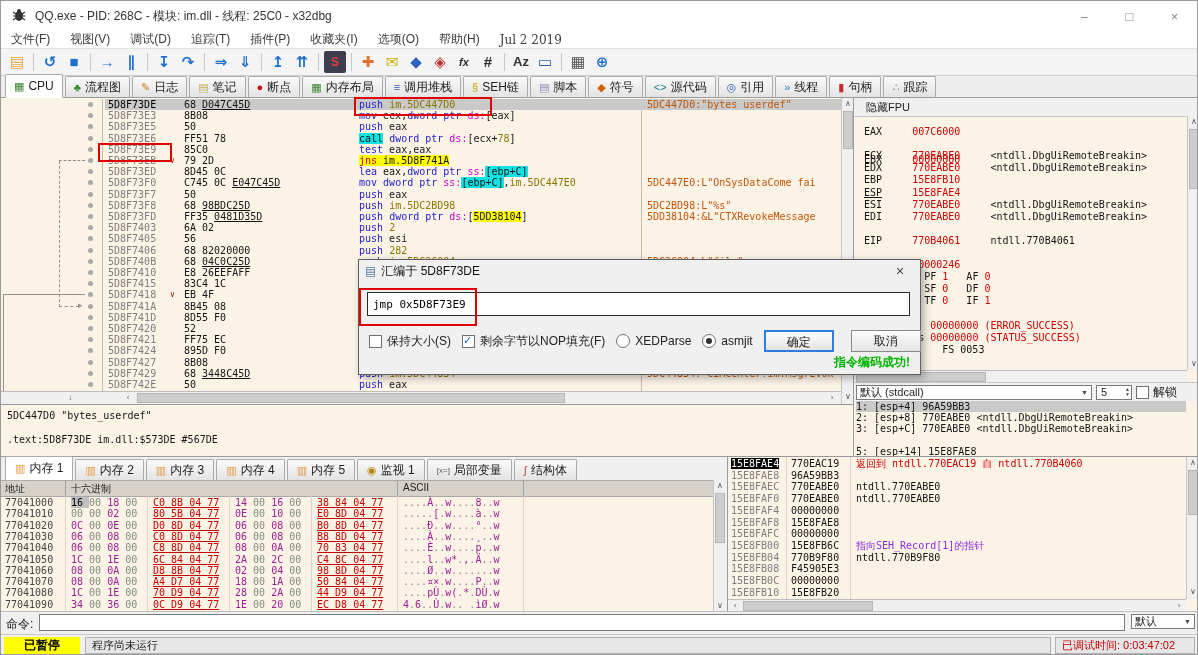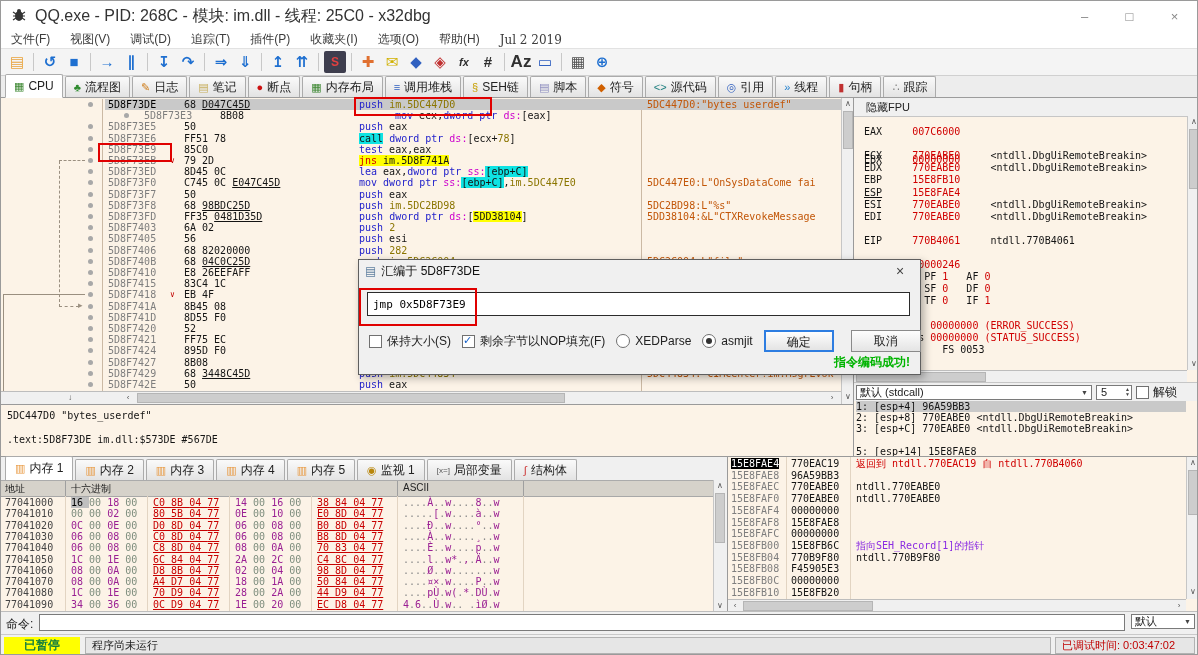--- a/index.html
+++ b/index.html
@@ -4,21 +4,21 @@
 <style>
   html,body{margin:0;padding:0;background:#D9D9D9}
   #app{position:relative;width:1198px;height:655px;background:#F0F0F0;
        font-family:"Liberation Sans","DejaVu Sans",sans-serif;font-size:12px;
        overflow:hidden;border:1px solid #9A9A9A;box-sizing:border-box;color:#222}
 
   
   #titlebar{position:absolute;top:0;left:0;width:100%;height:30px;background:#FFF;
             display:flex;align-items:center;border-bottom:1px solid #ECECEC}
   #app-icon{margin:0 8px 0 10px;font-size:14px;color:#222}
-  #title-text{color:#333;font-size:16px}
+  #title-text{color:#333;font-size:12px}
   .wbtns{margin-left:auto;display:flex}
   .wbtn{width:45px;height:29px;text-align:center;line-height:29px;color:#888;font-size:13px}
 
   
   #menubar{position:absolute;top:30px;left:0;width:100%;height:17px;background:#FFF;
            display:flex;align-items:center}
   .mitem{padding:0 10px;color:#3C3C3C;font-size:12px}
   .mdate{padding:0 10px;color:#3C3C3C;font-family:"DejaVu Serif",serif;font-size:12px}
 
   
@@ -133,21 +133,21 @@
   #stack .svl2{position:absolute;left:122px;top:0;height:142px;border-left:1px solid #E2D4C2}
   #stack-vscroll{left:458px;top:0;width:13px;height:142px}
   #stack-hscroll{left:0;top:142px;width:458px;height:13px}
 
   
   #cmdrow{position:absolute;top:610px;left:0;width:1198px;height:23px;background:#F0F0F0;border-top:1px solid #BDBDBD;box-sizing:border-box}
   #cmd-label{position:absolute;left:5px;top:4px;font-size:12px;color:#222}
   #cmd-input{position:absolute;left:38px;top:2px;width:1086px;height:17px;border:1px solid #7A7A7A;background:#FFF;box-sizing:border-box;font-size:11px}
   #cmd-combo{position:absolute;left:1130px;top:2px;width:64px}
   #statusbar{position:absolute;top:633px;left:0;width:1198px;height:22px;background:#F0F0F0;border-top:1px solid #C9C9C9;box-sizing:border-box}
-  #status-badge{position:absolute;left:3px;top:2px;width:76px;height:17px;background:#FFFF00;color:#15803d;
+  #status-badge{position:absolute;left:3px;top:2px;width:76px;height:17px;background:#FFFF00;color:#000000;
                 font-weight:bold;text-align:center;line-height:17px;font-size:12px}
   .spanel{position:absolute;top:2px;height:17px;border:1px solid #B2B2B2;background:#E6E6E6;box-sizing:border-box;
           font-size:11px;line-height:15px;padding-left:6px;color:#222}
   #status-msg{left:84px;width:966px}
   #status-time{left:1054px;width:140px;color:#C00000}
 
   
   #dialog{position:absolute;left:357px;top:258px;width:561px;height:114px;background:#F0F0F0;
           border:1px solid #5F5F5F;box-shadow:3px 3px 8px rgba(0,0,0,.3);z-index:20}
   #dlg-titlebar{height:22px;display:flex;align-items:center;padding:0 6px;font-size:12px;color:#111}
@@ -221,21 +221,21 @@
       <span class="tsep"></span>
       <span class="tbtn" style="color: rgb(224, 64, 64); background: rgb(62, 62, 78); font-size: 12px;">S</span>
       <span class="tsep"></span>
       <span class="tbtn" style="color: rgb(224, 112, 48);">✚</span>
       <span class="tbtn" style="color: rgb(208, 176, 0);">✉</span>
       <span class="tbtn" style="color: rgb(48, 96, 192);">◆</span>
       <span class="tbtn" style="color: rgb(192, 48, 48);">◈</span>
       <span class="tbtn" style="color: rgb(48, 48, 48); font-size: 11px; font-style: italic;">fx</span>
       <span class="tbtn" style="color: rgb(48, 48, 48);">#</span>
       <span class="tsep"></span>
-      <span class="tbtn" style="color: rgb(48, 48, 48); font-size: 17px; font-style: normal;">Az</span>
+      <span class="tbtn" style="color: rgb(48, 48, 48); font-size: 13px; font-style: normal;">Az</span>
       <span class="tbtn" style="color: rgb(48, 96, 192);">▭</span>
       <span class="tsep"></span>
       <span class="tbtn" style="color: rgb(80, 80, 80);">▦</span>
       <span class="tbtn" style="color: rgb(30, 111, 208);">⊕</span>
     </div>
   <div id="maintabs">
       <div class="tab active">
         <span class="tabicon" style="color: rgb(60, 135, 49);">▦</span>
         <span class="tlabel">CPU</span>
       </div>
@@ -302,21 +302,21 @@
       <div id="drows">
         <div class="vline1"></div>
         <div class="vline2"></div>
         <div class="jdashv"></div>
         <div class="jdashh1"></div>
         <div class="jdashh2"></div>
         <div class="jarrow">▸</div>
         <div class="jsolidh"></div>
         <div class="jsolidv"></div>
       <div class="drow" style="top: 0px;"><span class="dhl"></span><span class="dot"></span><span class="daddr black">5D8F73DE</span><span class="dbytes"><span>68 </span><span class="ub">D047C45D</span></span><span class="dinstr"><span class="sg-m">push</span><span class="sg-r"> </span><span class="sg-n">im.5DC447D0</span></span><span class="dcomment">5DC447D0:"bytes_userdef"</span></div>
-          <div class="drow" style="top: 11.2px; margin-left: 36px;"><span class="dot"></span><span class="daddr">5D8F73E3</span><span class="dbytes"><span>8B08</span></span><span class="dinstr"><span class="sg-m">mov</span><span class="sg-r"> ecx,</span><span class="sg-m">dword ptr </span><span class="sg-s">ds:</span><span class="sg-r">[eax]</span></span></div>
+          <div class="drow" style="top: 11.2px;"><span class="dot"></span><span class="daddr">5D8F73E3</span><span class="dbytes"><span>8B08</span></span><span class="dinstr"><span class="sg-m">mov</span><span class="sg-r"> ecx,</span><span class="sg-m">dword ptr </span><span class="sg-s">ds:</span><span class="sg-r">[eax]</span></span></div>
           <div class="drow" style="top: 22.4px;"><span class="dot"></span><span class="daddr">5D8F73E5</span><span class="dbytes"><span>50</span></span><span class="dinstr"><span class="sg-m">push</span><span class="sg-r"> eax</span></span></div>
           <div class="drow" style="top: 33.6px;"><span class="dot"></span><span class="daddr">5D8F73E6</span><span class="dbytes"><span>FF51 78</span></span><span class="dinstr"><span class="sg-cl">call</span><span class="sg-r"> </span><span class="sg-m">dword ptr </span><span class="sg-s">ds:</span><span class="sg-r">[ecx+</span><span class="sg-n">78</span><span class="sg-r">]</span></span></div>
           <div class="drow" style="top: 44.8px;"><span class="dot"></span><span class="daddr">5D8F73E9</span><span class="dbytes"><span>85C0</span></span><span class="dinstr"><span class="sg-m">test</span><span class="sg-r"> eax,eax</span></span></div>
           <div class="drow" style="top: 56px;"><span class="dot"></span><span class="daddr">5D8F73EB</span><span class="chev">∨</span><span class="dbytes"><span>79 2D</span></span><span class="dinstr"><span class="sg-jr">jns</span><span class="sg-hy"> im.5D8F741A</span></span></div>
           <div class="drow" style="top: 67.2px;"><span class="dot"></span><span class="daddr">5D8F73ED</span><span class="dbytes"><span>8D45 0C</span></span><span class="dinstr"><span class="sg-m">lea</span><span class="sg-r"> eax,</span><span class="sg-m">dword ptr </span><span class="sg-s">ss:</span><span class="sg-hc">[ebp+C]</span></span></div>
           <div class="drow" style="top: 78.4px;"><span class="dot"></span><span class="daddr">5D8F73F0</span><span class="dbytes"><span>C745 0C </span><span class="ub">E047C45D</span></span><span class="dinstr"><span class="sg-m">mov</span><span class="sg-r"> </span><span class="sg-m">dword ptr </span><span class="sg-s">ss:</span><span class="sg-hc">[ebp+C]</span><span class="sg-r">,</span><span class="sg-n">im.5DC447E0</span></span><span class="dcomment">5DC447E0:L"OnSysDataCome fai</span></div>
           <div class="drow" style="top: 89.6px; padding-left: 48px;"><span class="dot"></span><span class="daddr">5D8F73F7</span><span class="dbytes"><span>50</span></span><span class="dinstr"><span class="sg-m">push</span><span class="sg-r"> eax</span></span></div>
           <div class="drow" style="top: 100.8px;"><span class="dot"></span><span class="daddr">5D8F73F8</span><span class="dbytes"><span>68 </span><span class="ub">98BDC25D</span></span><span class="dinstr"><span class="sg-m">push</span><span class="sg-r"> </span><span class="sg-n">im.5DC2BD98</span></span><span class="dcomment">5DC2BD98:L"%s"</span></div>
           <div class="drow" style="top: 112px;"><span class="dot"></span><span class="daddr">5D8F73FD</span><span class="dbytes"><span>FF35 </span><span class="ub">0481D35D</span></span><span class="dinstr"><span class="sg-m">push</span><span class="sg-r"> </span><span class="sg-m">dword ptr </span><span class="sg-s">ds:</span><span class="sg-r">[</span><span class="sg-hy">5DD38104</span><span class="sg-r">]</span></span><span class="dcomment">5DD38104:&amp;L"CTXRevokeMessage</span></div>
           <div class="drow" style="top: 123.2px;"><span class="dot"></span><span class="daddr">5D8F7403</span><span class="dbytes"><span>6A 02</span></span><span class="dinstr"><span class="sg-m">push</span><span class="sg-r"> </span><span class="sg-n">2</span></span></div>

